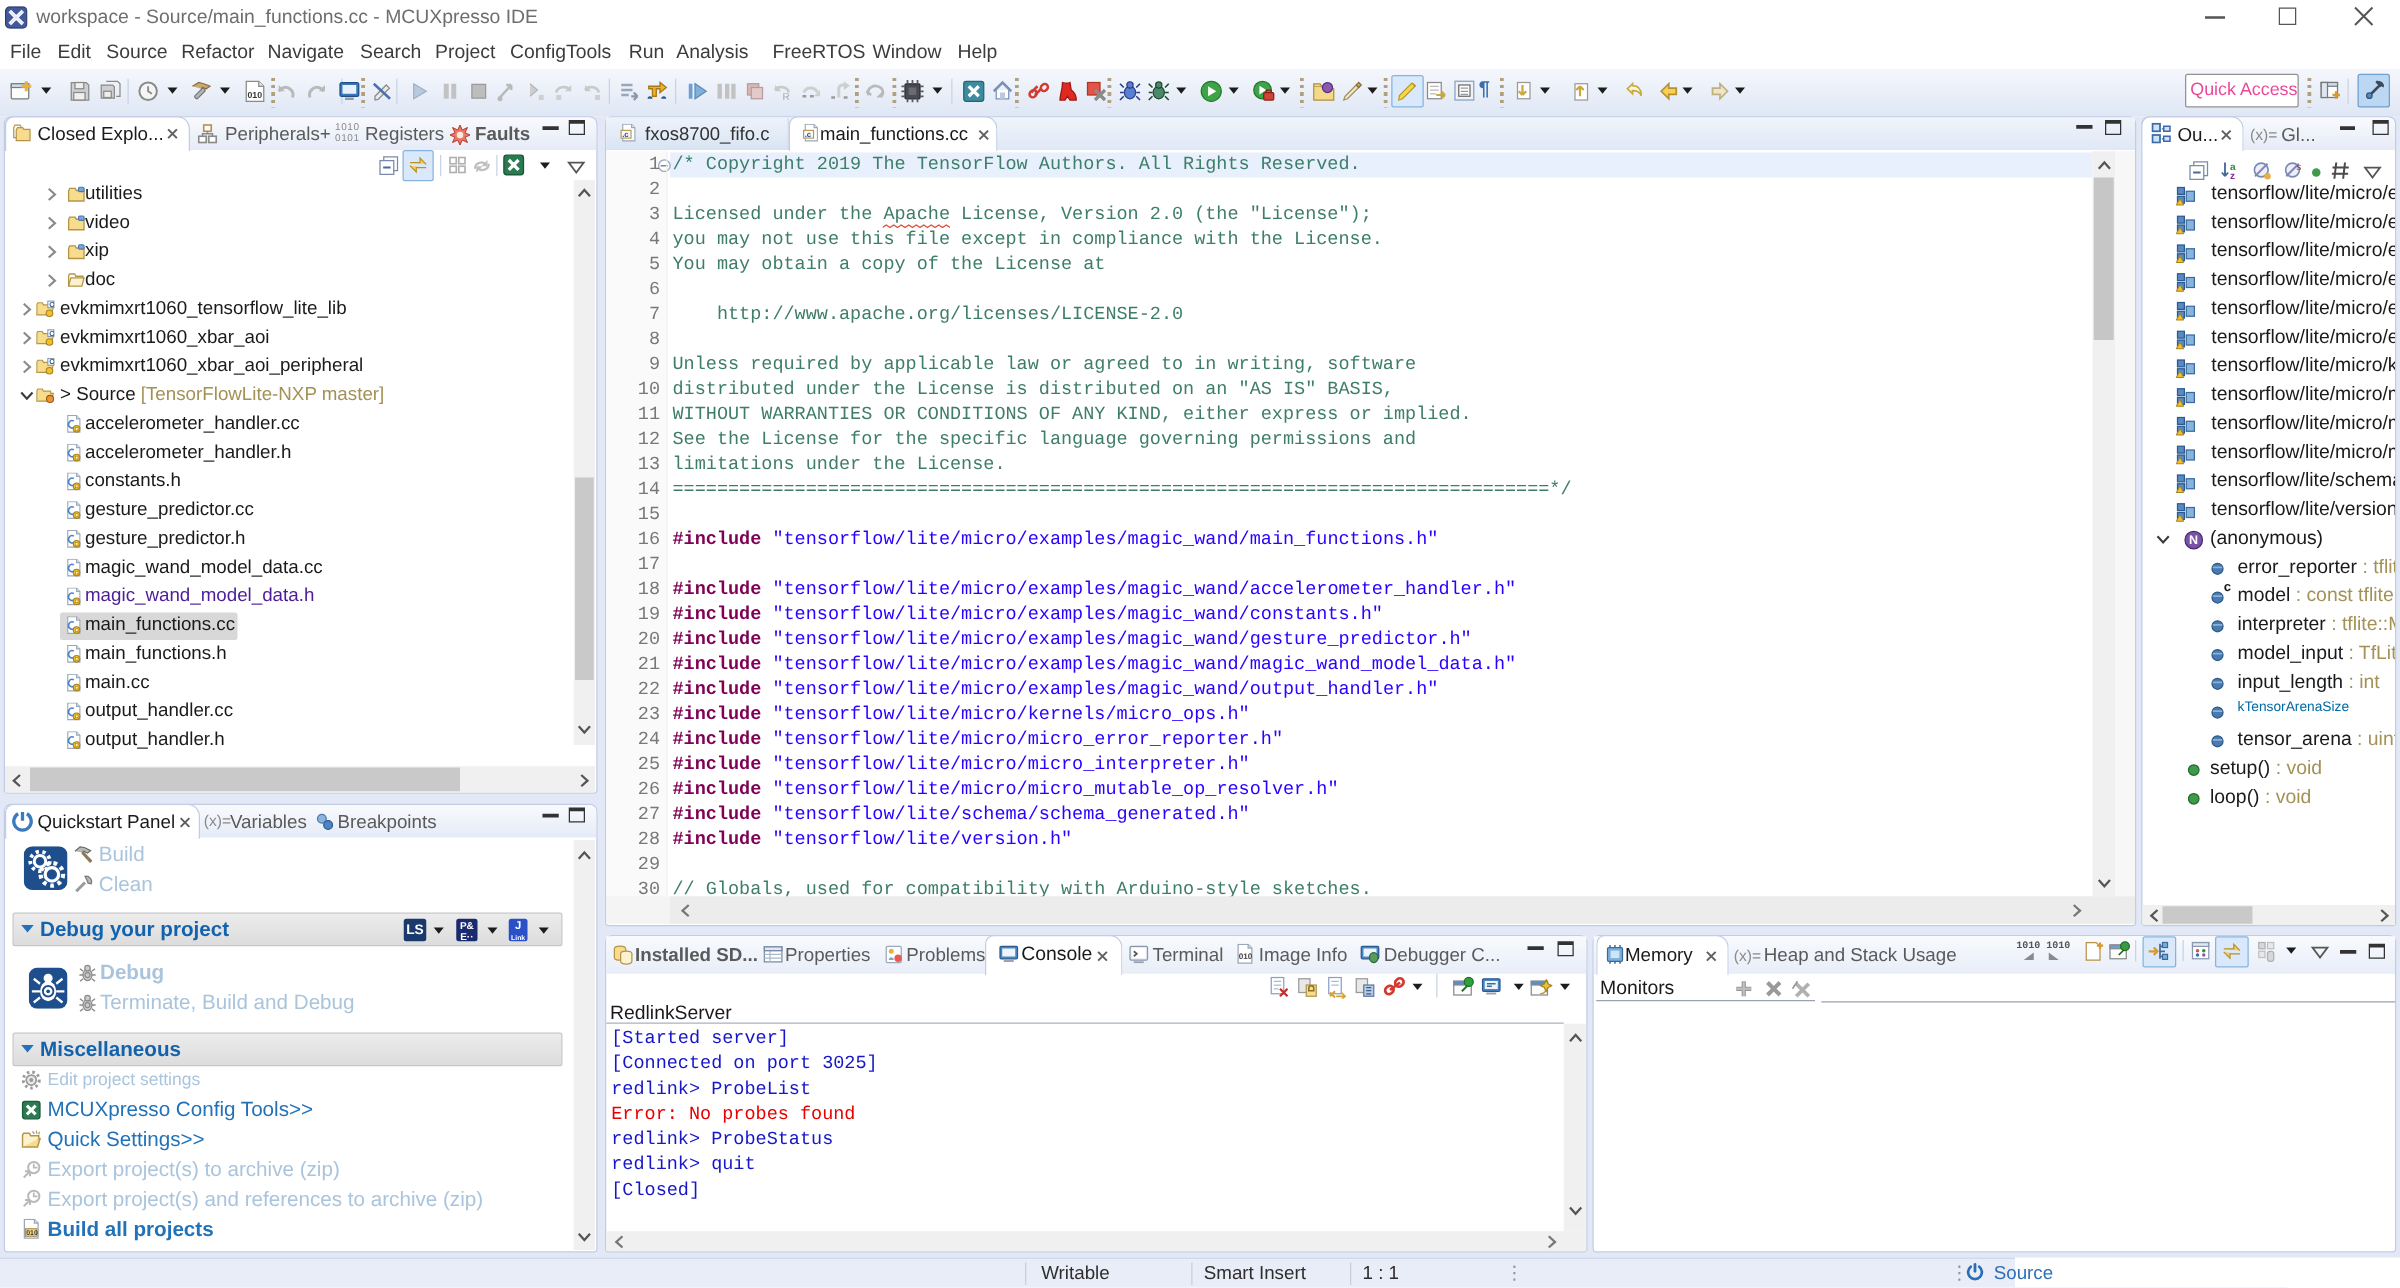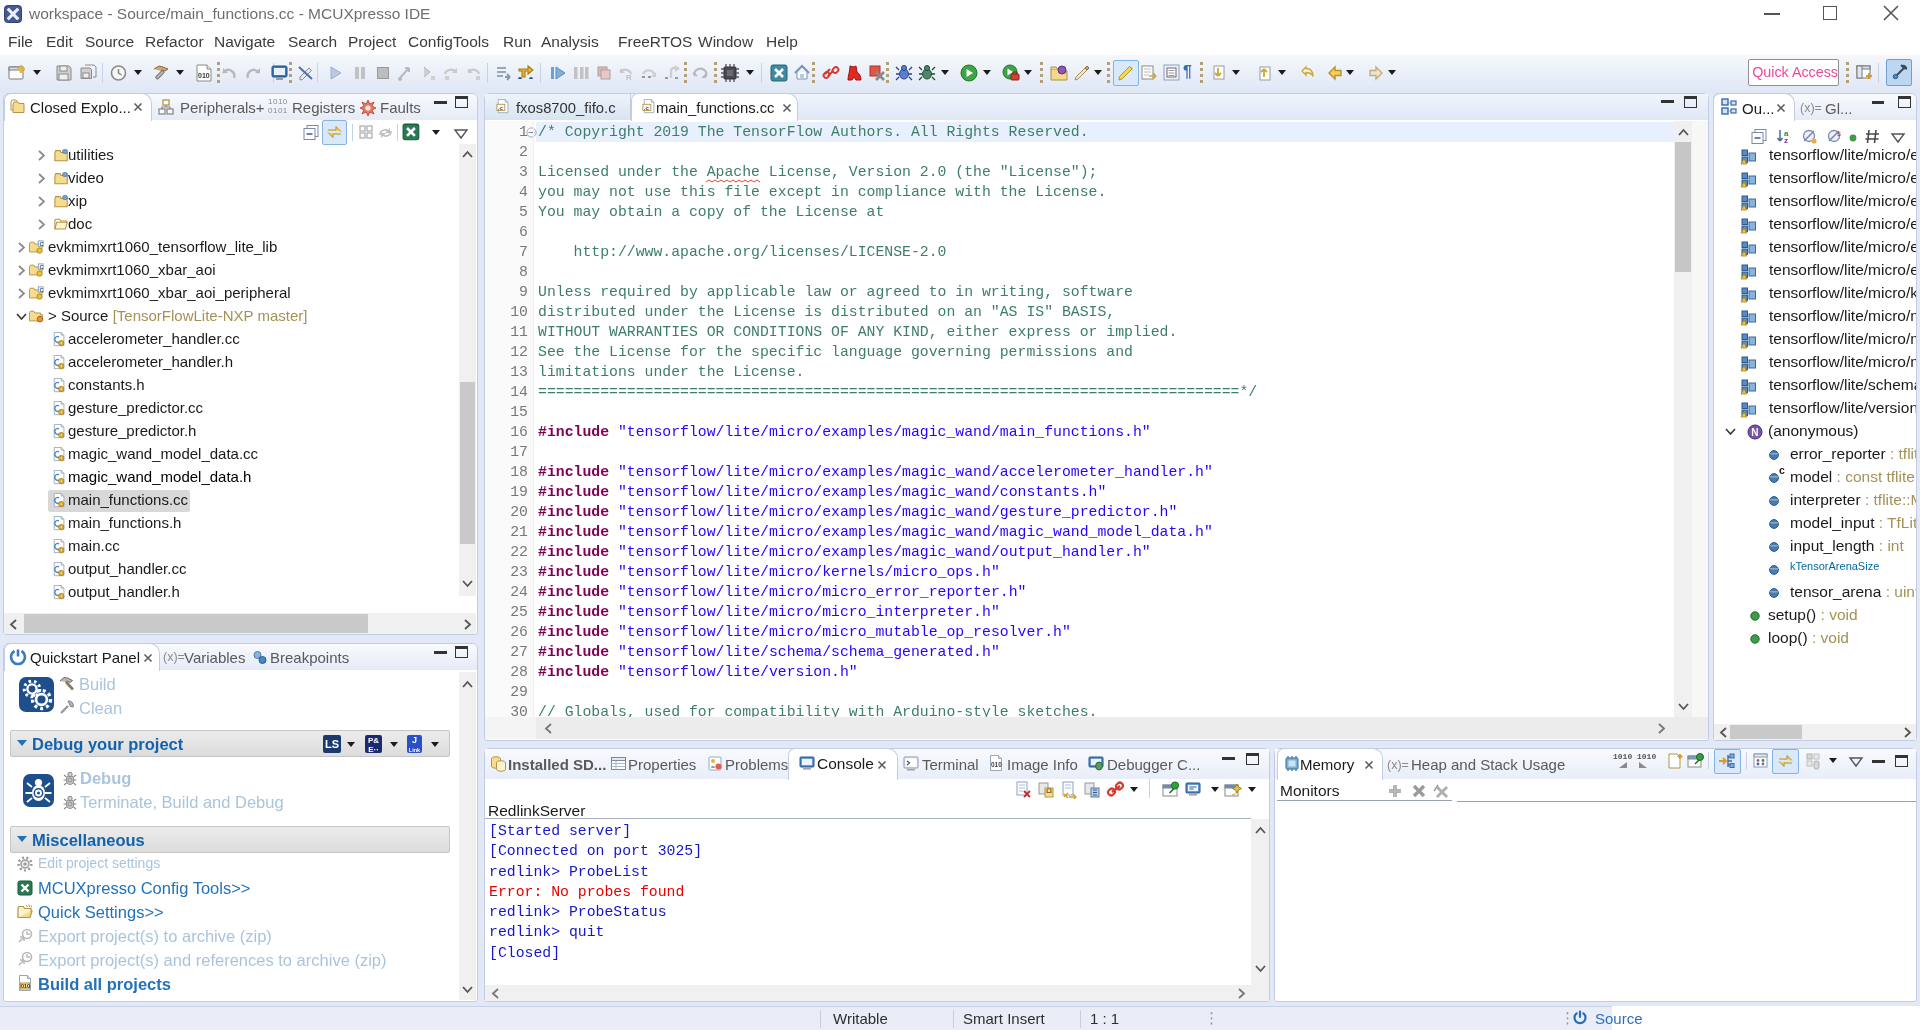--- a/index.html
+++ b/index.html
@@ -477,21 +477,21 @@
   </svg>
 <svg class="abs" style="left:158px;top:99px" width="17" height="17" viewBox="0 0 17 17">
     <use href="#periph"></use>
   </svg>
 <div class="abs" style="left:180px;top:99px;font-size:15px;color:#5a5a5a;font-weight:normal;white-space:nowrap">Peripherals+</div>
 <div class="abs" style="left:268px;top:98px;font-size:8px;color:#8a8a8a;line-height:8.5px;letter-spacing:0.5px">1010<br>0101</div>
 <div class="abs" style="left:292px;top:99px;font-size:15px;color:#5a5a5a;font-weight:normal;white-space:nowrap">Registers</div>
 <svg class="abs" style="left:360px;top:99px" width="17" height="17" viewBox="0 0 17 17">
     <use href="#faults"></use>
   </svg>
-<div class="abs" style="left:380px;top:99px;font-size:15px;color:#5a5a5a;font-weight:normal;white-space:nowrap">Faults</div>
+<div class="abs" style="left:380px;top:99px;font-size:15px;color:#5a5a5a;font-weight:bold;white-space:nowrap">Faults</div>
 <div class="abs" style="left:434px;top:101px;width:13px;height:3px;background:#333"></div>
 <div class="abs" style="left:455px;top:96px;width:13px;height:12px;border:1px solid #333;border-top:3.5px solid #333"></div>
 <svg class="abs" style="left:303px;top:124px" width="17" height="17" viewBox="0 0 17 17">
     <rect x="4" y="1.5" width="11" height="11" fill="#fff" stroke="#7a8aa8"></rect>
     <rect x="1" y="4.5" width="11" height="11" fill="#fff" stroke="#7a8aa8"></rect>
     <path d="M3.5 10 h6" stroke="#4a6a9a" stroke-width="1.6"></path>
   </svg>
 <div class="abs" style="left:322px;top:120px;width:25px;height:25px;background:#d9e9fb;border:1px solid #86b4e0;border-radius:2px"></div>
 <svg class="abs" style="left:325px;top:123px" width="19" height="19" viewBox="0 0 19 19">
     <path d="M3 7 h8 v-3.5 l5 5" fill="#f7cf5a" stroke="#b8922a"></path>
@@ -594,21 +594,21 @@
     <use href="#cfile"></use>
   </svg>
 <div class="abs" style="left:68px;top:422px;font-size:15px;color:#1a1a1a;font-weight:normal;white-space:nowrap">gesture_predictor.h</div>
 <svg class="abs" style="left:52px;top:447px" width="15" height="15" viewBox="0 0 17 17">
     <use href="#cfile"></use>
   </svg>
 <div class="abs" style="left:68px;top:445px;font-size:15px;color:#1a1a1a;font-weight:normal;white-space:nowrap">magic_wand_model_data.cc</div>
 <svg class="abs" style="left:52px;top:470px" width="15" height="15" viewBox="0 0 17 17">
     <use href="#cfile"></use>
   </svg>
-<div class="abs" style="left:68px;top:468px;font-size:15px;color:#000000;font-weight:normal;white-space:nowrap">magic_wand_model_data.h</div>
+<div class="abs" style="left:68px;top:468px;font-size:15px;color:#4c1d95;font-weight:normal;white-space:nowrap">magic_wand_model_data.h</div>
 <div class="abs" style="left:48px;top:490px;width:142px;height:22px;background:#d8d8d8;border-radius:2px"></div>
 <svg class="abs" style="left:52px;top:493px" width="15" height="15" viewBox="0 0 17 17">
     <use href="#cfile"></use>
   </svg>
 <div class="abs" style="left:68px;top:491px;font-size:15px;color:#1a1a1a;font-weight:normal;white-space:nowrap">main_functions.cc</div>
 <svg class="abs" style="left:52px;top:516px" width="15" height="15" viewBox="0 0 17 17">
     <use href="#cfile"></use>
   </svg>
 <div class="abs" style="left:68px;top:514px;font-size:15px;color:#1a1a1a;font-weight:normal;white-space:nowrap">main_functions.h</div>
 <svg class="abs" style="left:52px;top:539px" width="15" height="15" viewBox="0 0 17 17">

